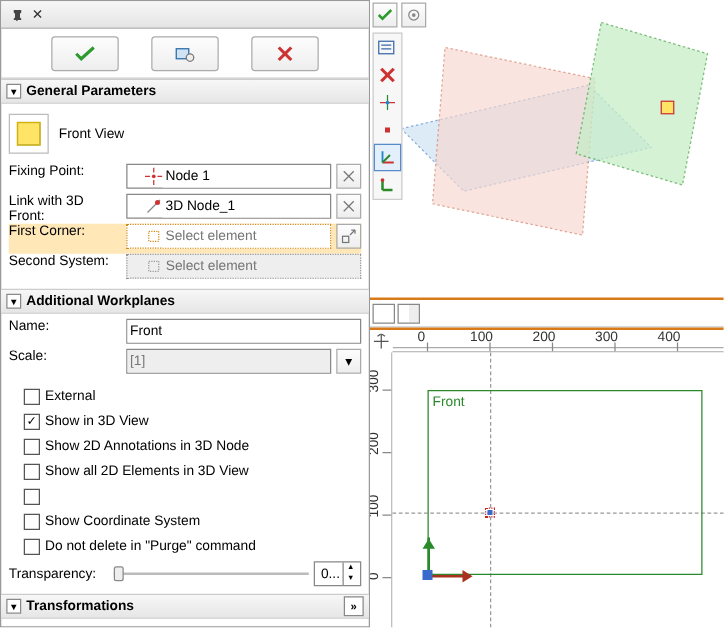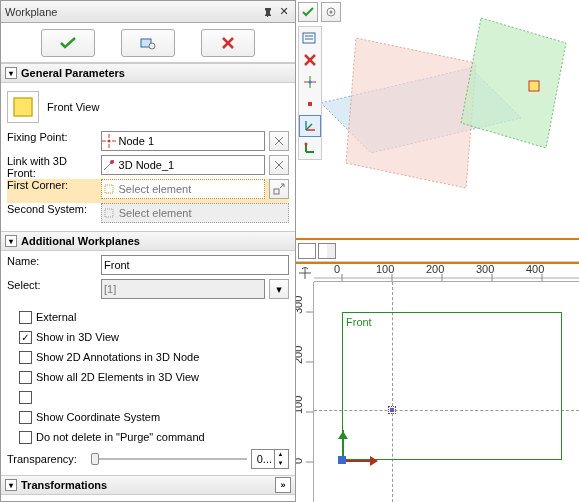--- a/index.html
+++ b/index.html
@@ -12,21 +12,21 @@
 .titlebar-btn { width: 14px; height: 14px; display: flex; align-items: center; justify-content: center; margin-left: 2px; cursor: pointer; color: #333; font-size: 11px; }
 .mainbtns { height: 40px; display: flex; align-items: center; justify-content: center; gap: 26px; padding: 4px; border-bottom: 1px solid #ccc; }
 .mainbtn { width: 54px; height: 28px; border: 1px solid #aaa; border-radius: 3px; background: linear-gradient(#fdfdfd,#eee); display: flex; align-items: center; justify-content: center; cursor: pointer; }
 .sect-head { background: linear-gradient(#f7f7f7,#e6e6e6); height: 20px; display: flex; align-items: center; padding: 0 4px; border-top: 1px solid #ccc; border-bottom: 1px solid #ccc; font-weight: bold; }
 .sect-head .chev { width: 12px; height: 12px; border: 1px solid #888; display: inline-flex; align-items: center; justify-content: center; margin-right: 4px; font-size: 8px; background: #fff; }
 .sect-head .exp { margin-left: auto; width: 16px; height: 16px; border: 1px solid #888; background: #fff; display: flex; align-items: center; justify-content: center; font-size: 9px; }
 .block { padding: 4px 6px; }
 .row { display: flex; height: 24px; gap: 4px; }
 .row label { width: 90px; }
 .field-wrap { flex: 1; display: flex; align-items: center; border: 1px solid #888; background: #fff; height: 20px; }
-.field-wrap.picker { padding-left: 0; }
+.field-wrap.picker { padding-left: 14px; }
 .field-wrap input { border: none; width: 100%; height: 18px; padding: 0 2px; outline: none; font-size: 11px; }
 .field-wrap.disabled { background: #eee; }
 .field-wrap.disabled input { background: #eee; color: #888; }
 .square-btn { width: 20px; height: 20px; border: 1px solid #aaa; background: linear-gradient(#fdfdfd,#eee); display: flex; align-items: center; justify-content: center; cursor: pointer; }
 .hl { background: #ffe7b8; }
 .front-view-row { display: flex; align-items: center; height: 40px; gap: 8px; }
 .cube-icon { width: 32px; height: 32px; border: 1px solid #bbb; display: flex; align-items: center; justify-content: center; }
 .cb-row { display: flex; align-items: center; height: 20px; gap: 4px; }
 .cb { width: 13px; height: 13px; border: 1px solid #555; background: #fff; display: flex; align-items: center; justify-content: center; cursor: pointer; font-size: 10px; margin-left: 12px; }
 .slider-row { display: flex; align-items: center; height: 24px; gap: 4px; }
@@ -54,21 +54,20 @@
 .icon-sm { width: 16px; height: 16px; display: inline-flex; align-items: center; justify-content: center; }
 .dash-v { position:absolute; top:0; bottom:0; border-left:1px dashed #999; }
 .dash-h { position:absolute; left:0; right:0; border-top:1px dashed #999; }
 </style>
 </head>
 <body>
 <div class="root">
 <div class="left">
 
   <div class="titlebar">
-    <span class="titlebar-text">Workplane</span>
     <span class="titlebar-btn">
           <svg width="10" height="10">
             <path d="M2 1h6v2l-1 1v3l1 1v1H5v1H4V9H2V8l1-1V4L2 3z" fill="#444"></path>
           </svg>
         </span>
     <span class="titlebar-btn">✕</span>
   </div>
 
   <div class="mainbtns">
     <div class="mainbtn">
@@ -182,21 +181,21 @@
     <span>Additional Workplanes</span>
   </div>
   <div class="block">
     <div class="row">
       <label>Name:</label>
       <div class="field-wrap">
             <input value="Front" style="">
           </div>
     </div>
     <div class="row">
-      <label>Select:</label>
+      <label>Scale:</label>
       <div class="field-wrap disabled">
             <input style="color: rgb(119, 119, 119);" value="[1]">
           </div>
       <div class="square-btn">▾</div>
     </div>
   </div>
   <div class="block" style="padding-top:0">
     <div class="cb-row">
           <span class="cb"></span>
           <span>External</span>

